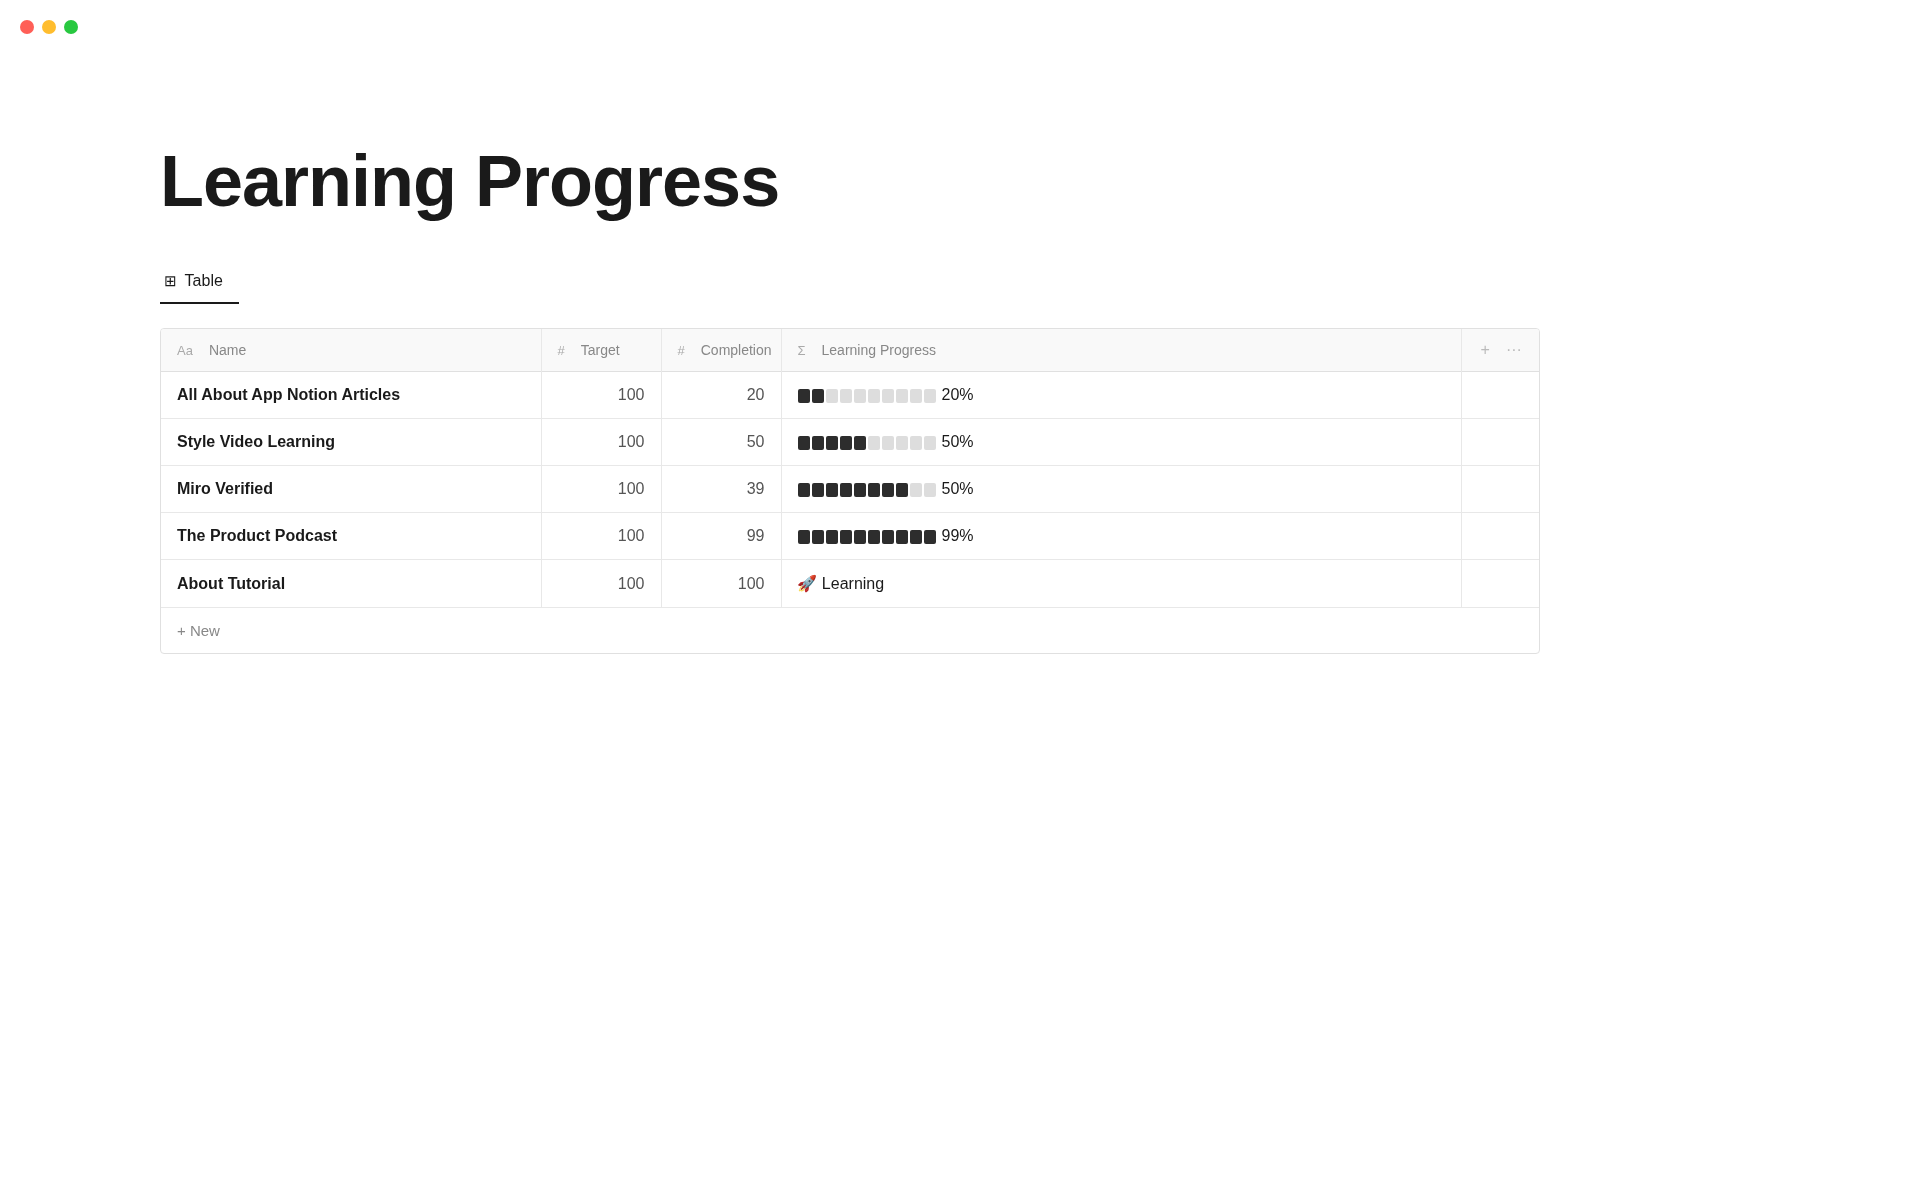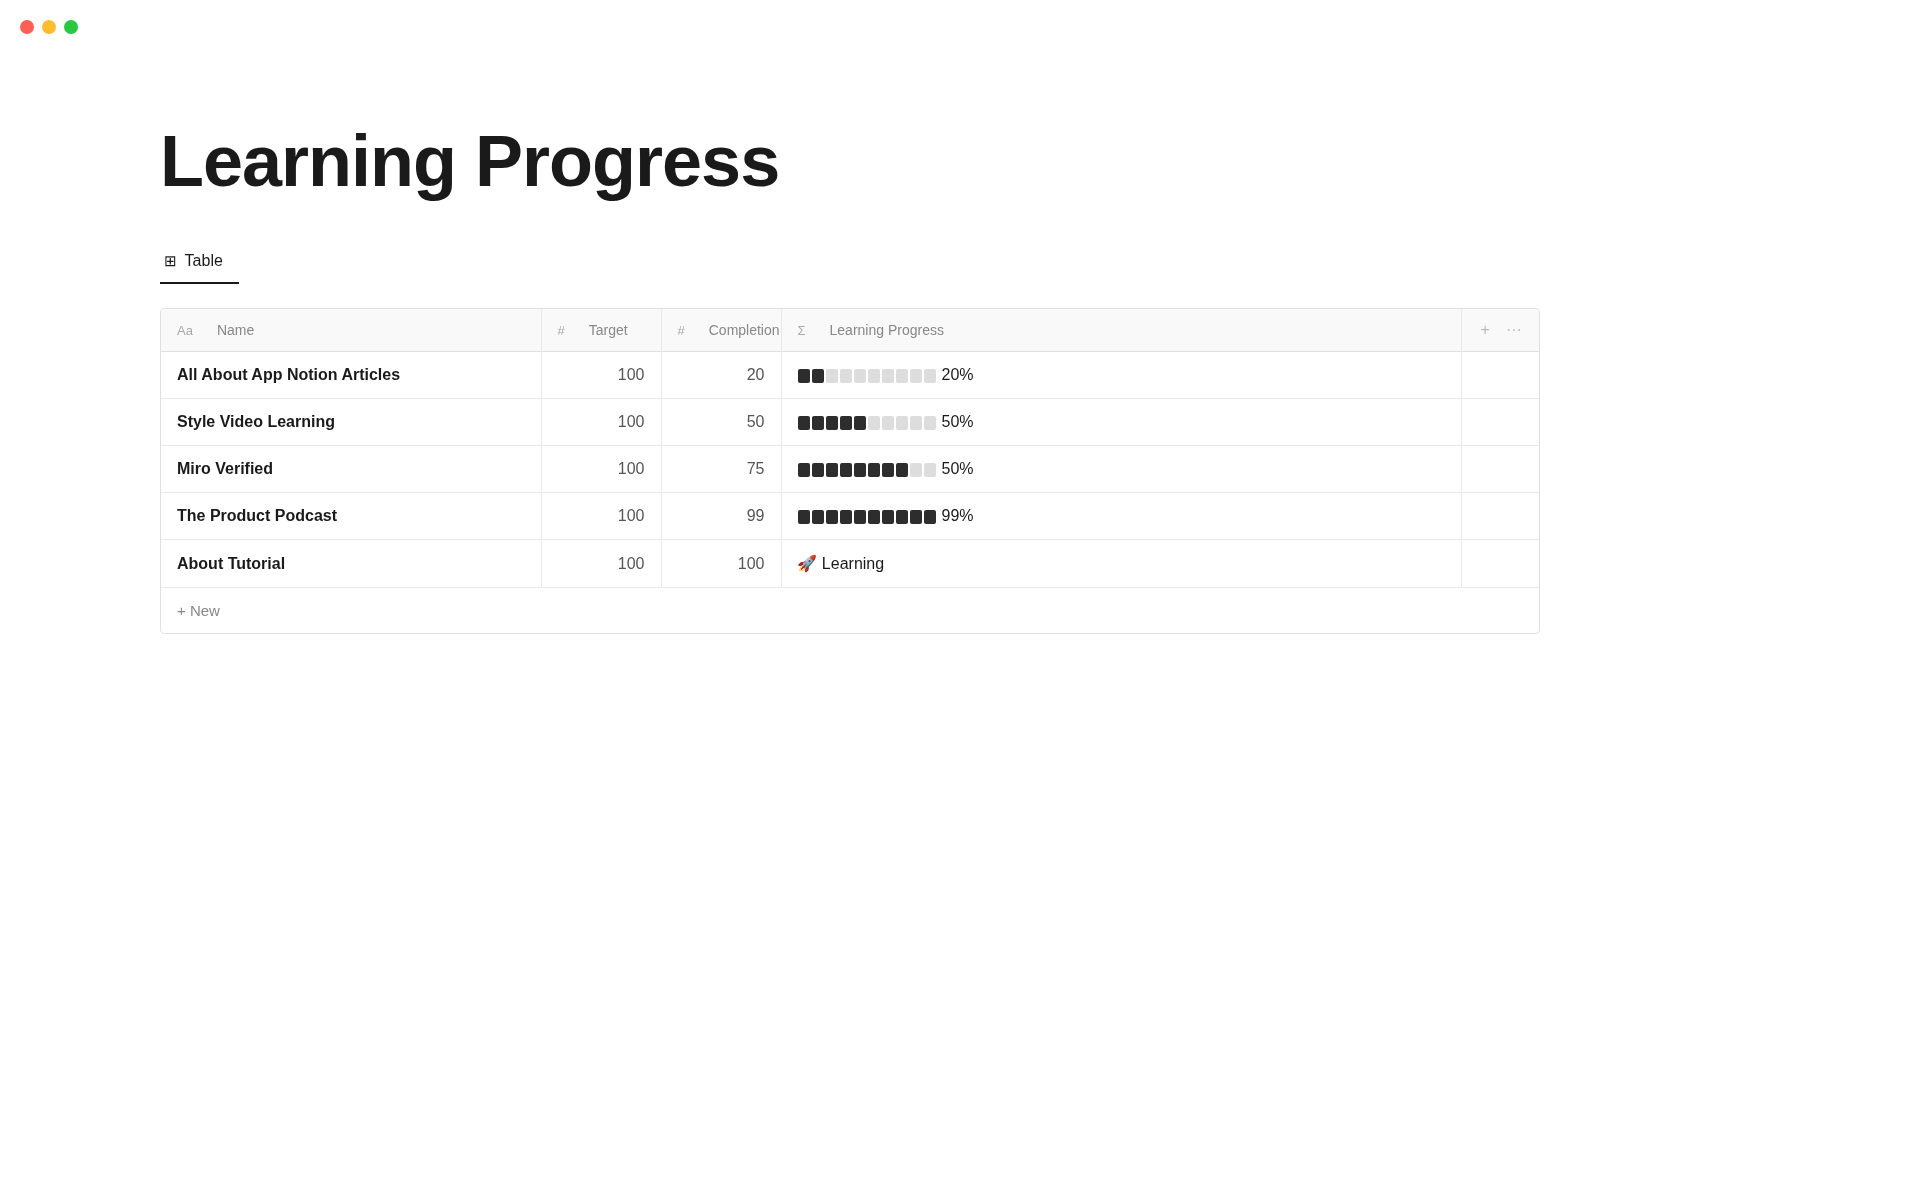--- a/index.html
+++ b/index.html
@@ -33,20 +33,21 @@
       border-radius: 50%;
     }
 
     .traffic-light.red { background: #ff5f57; }
     .traffic-light.yellow { background: #ffbd2e; }
     .traffic-light.green { background: #28c840; }
 
     
     .main-content {
       padding: 120px 160px 60px 160px;
+      margin-top: 20px;
     }
 
     .page-title {
       font-size: 72px;
       font-weight: 700;
       color: #1a1a1a;
       margin-bottom: 40px;
       letter-spacing: -1px;
     }
 
@@ -105,21 +106,21 @@
       border-right: 1px solid #e8e8e8;
     }
 
     th:last-of-type {
       border-right: none;
     }
 
     th .col-header {
       display: flex;
       align-items: center;
-      gap: 24px;
+      gap: 16px;
     }
 
     th .col-icon {
       font-size: 13px;
       color: #aaa;
     }
 
     .th-actions {
       display: flex;
       align-items: center;
@@ -293,21 +294,21 @@
                 <span class="block empty"></span>
                 <span class="block empty"></span>
                 <span class="block empty"></span>
                 <span class="block empty"></span>
               </span><span>50%</span></td>
             <td class="col-actions"></td>
           </tr>
           <tr>
             <td class="td-name col-name">Miro Verified</td>
             <td class="td-number col-target">100</td>
-            <td class="td-number col-completion">75</td>
+            <td class="td-number col-completion">39</td>
             <td class="td-progress col-progress"><span class="progress-blocks">
                 <span class="block filled"></span>
                 <span class="block filled"></span>
                 <span class="block filled"></span>
                 <span class="block filled"></span>
                 <span class="block filled"></span>
                 <span class="block filled"></span>
                 <span class="block filled"></span>
                 <span class="block filled"></span>
                 <span class="block empty"></span>

